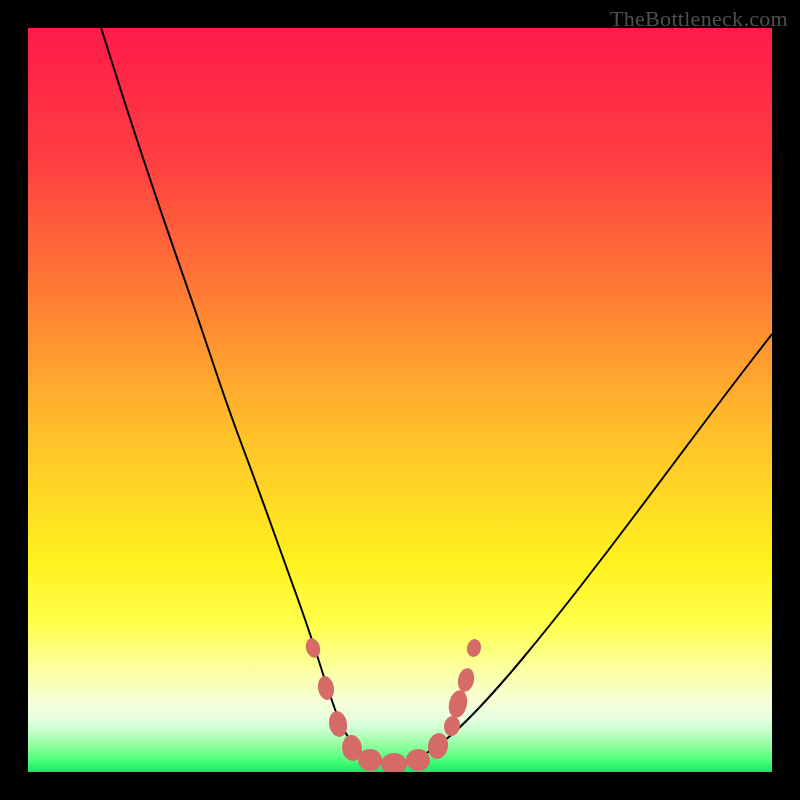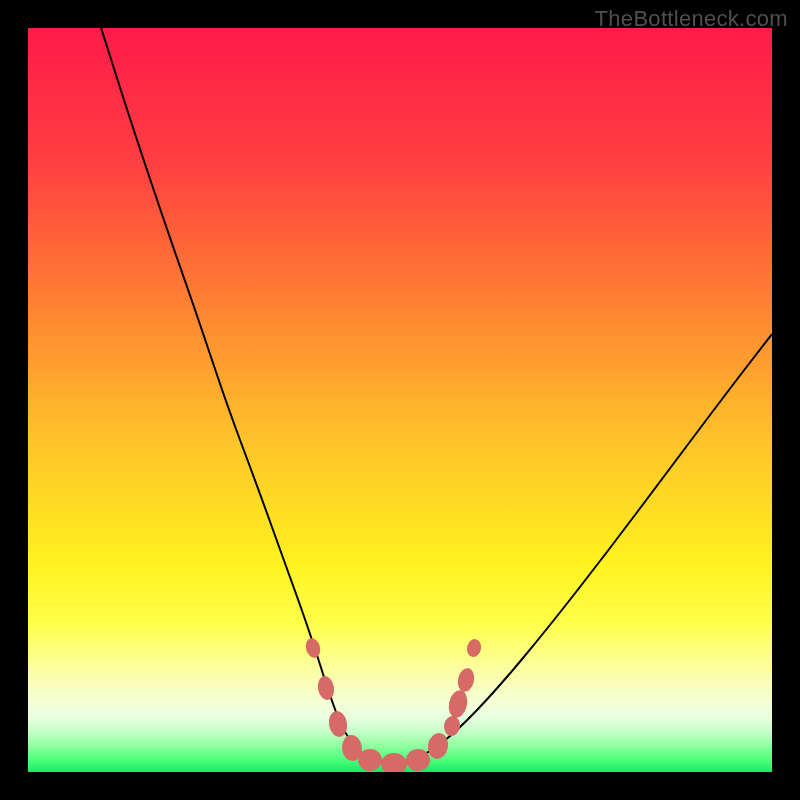--- a/index.html
+++ b/index.html
@@ -27,21 +27,21 @@
     height: 100%;
   }
   .watermark {
     position: absolute;
     top: 6px;
     right: 12px;
     color: #4f4f4f;
     font-size: 22px;
     font-weight: 500;
     letter-spacing: 0.3px;
-    font-family: Liberation Sans, sans-serif;
+    font-family: Liberation Serif, serif;
   }
   .svg-layer {
     position: absolute;
     left: 0;
     top: 0;
     width: 100%;
     height: 100%;
   }
 </style>
 </head>

